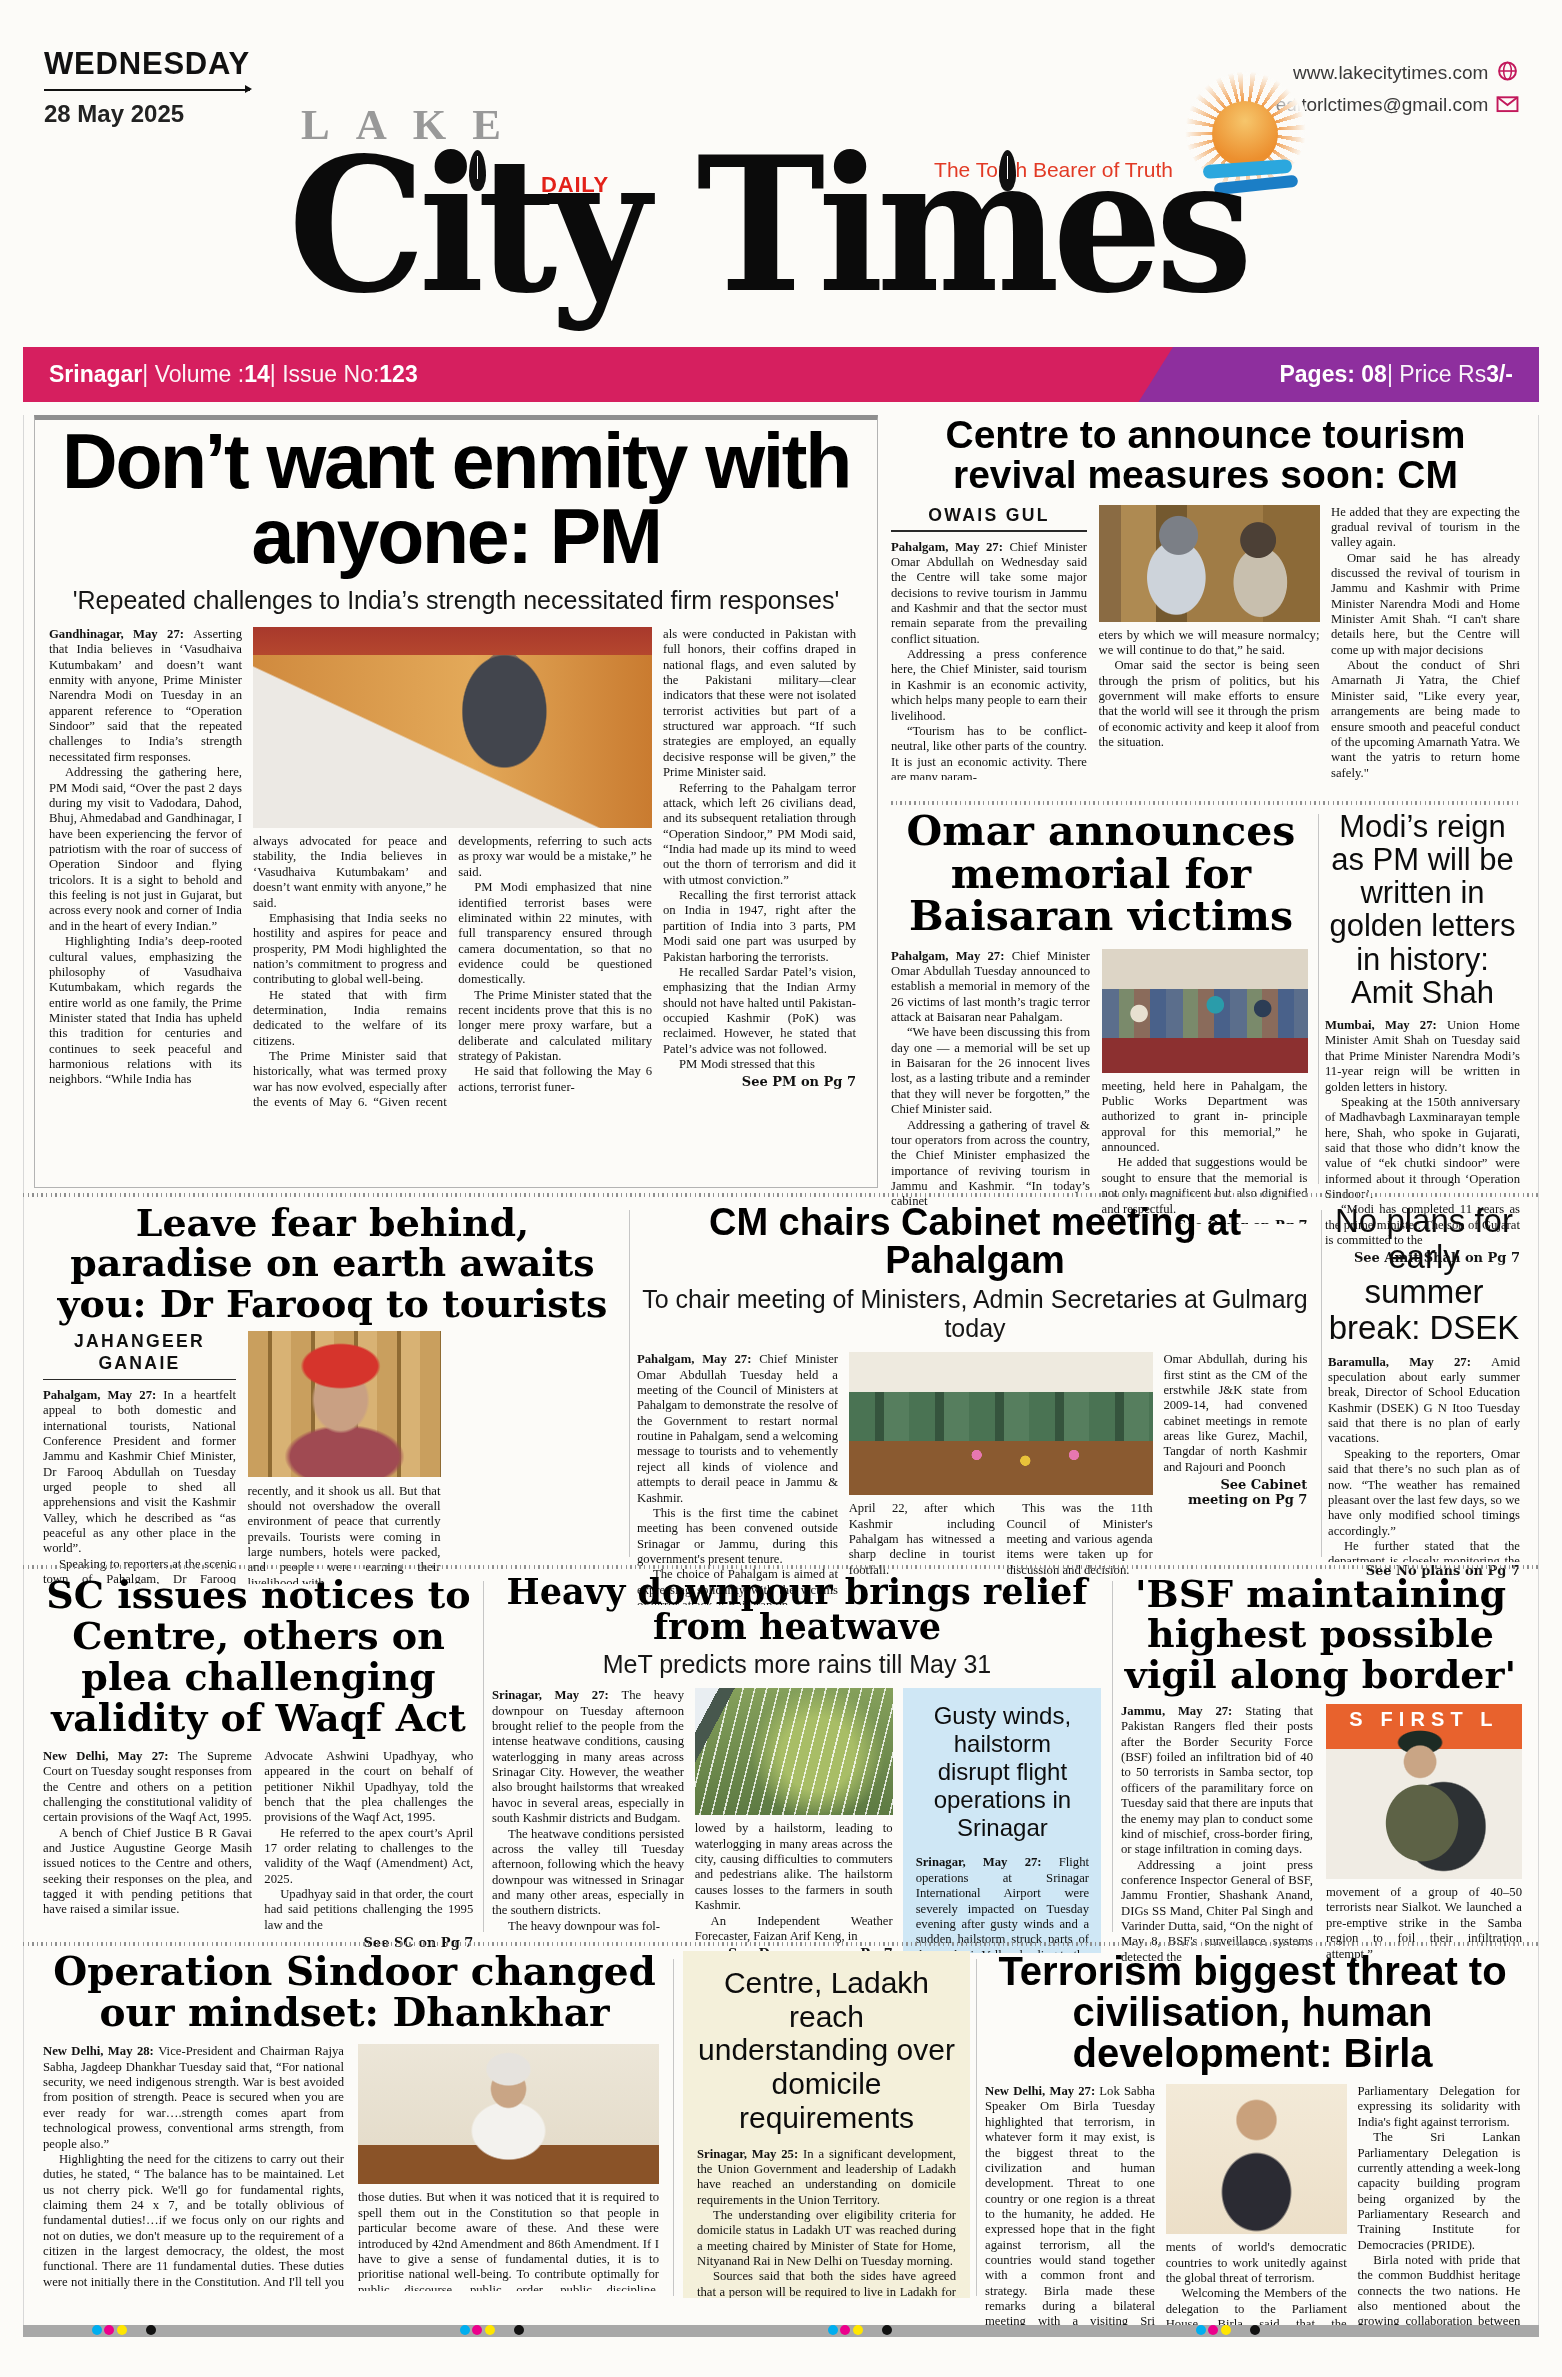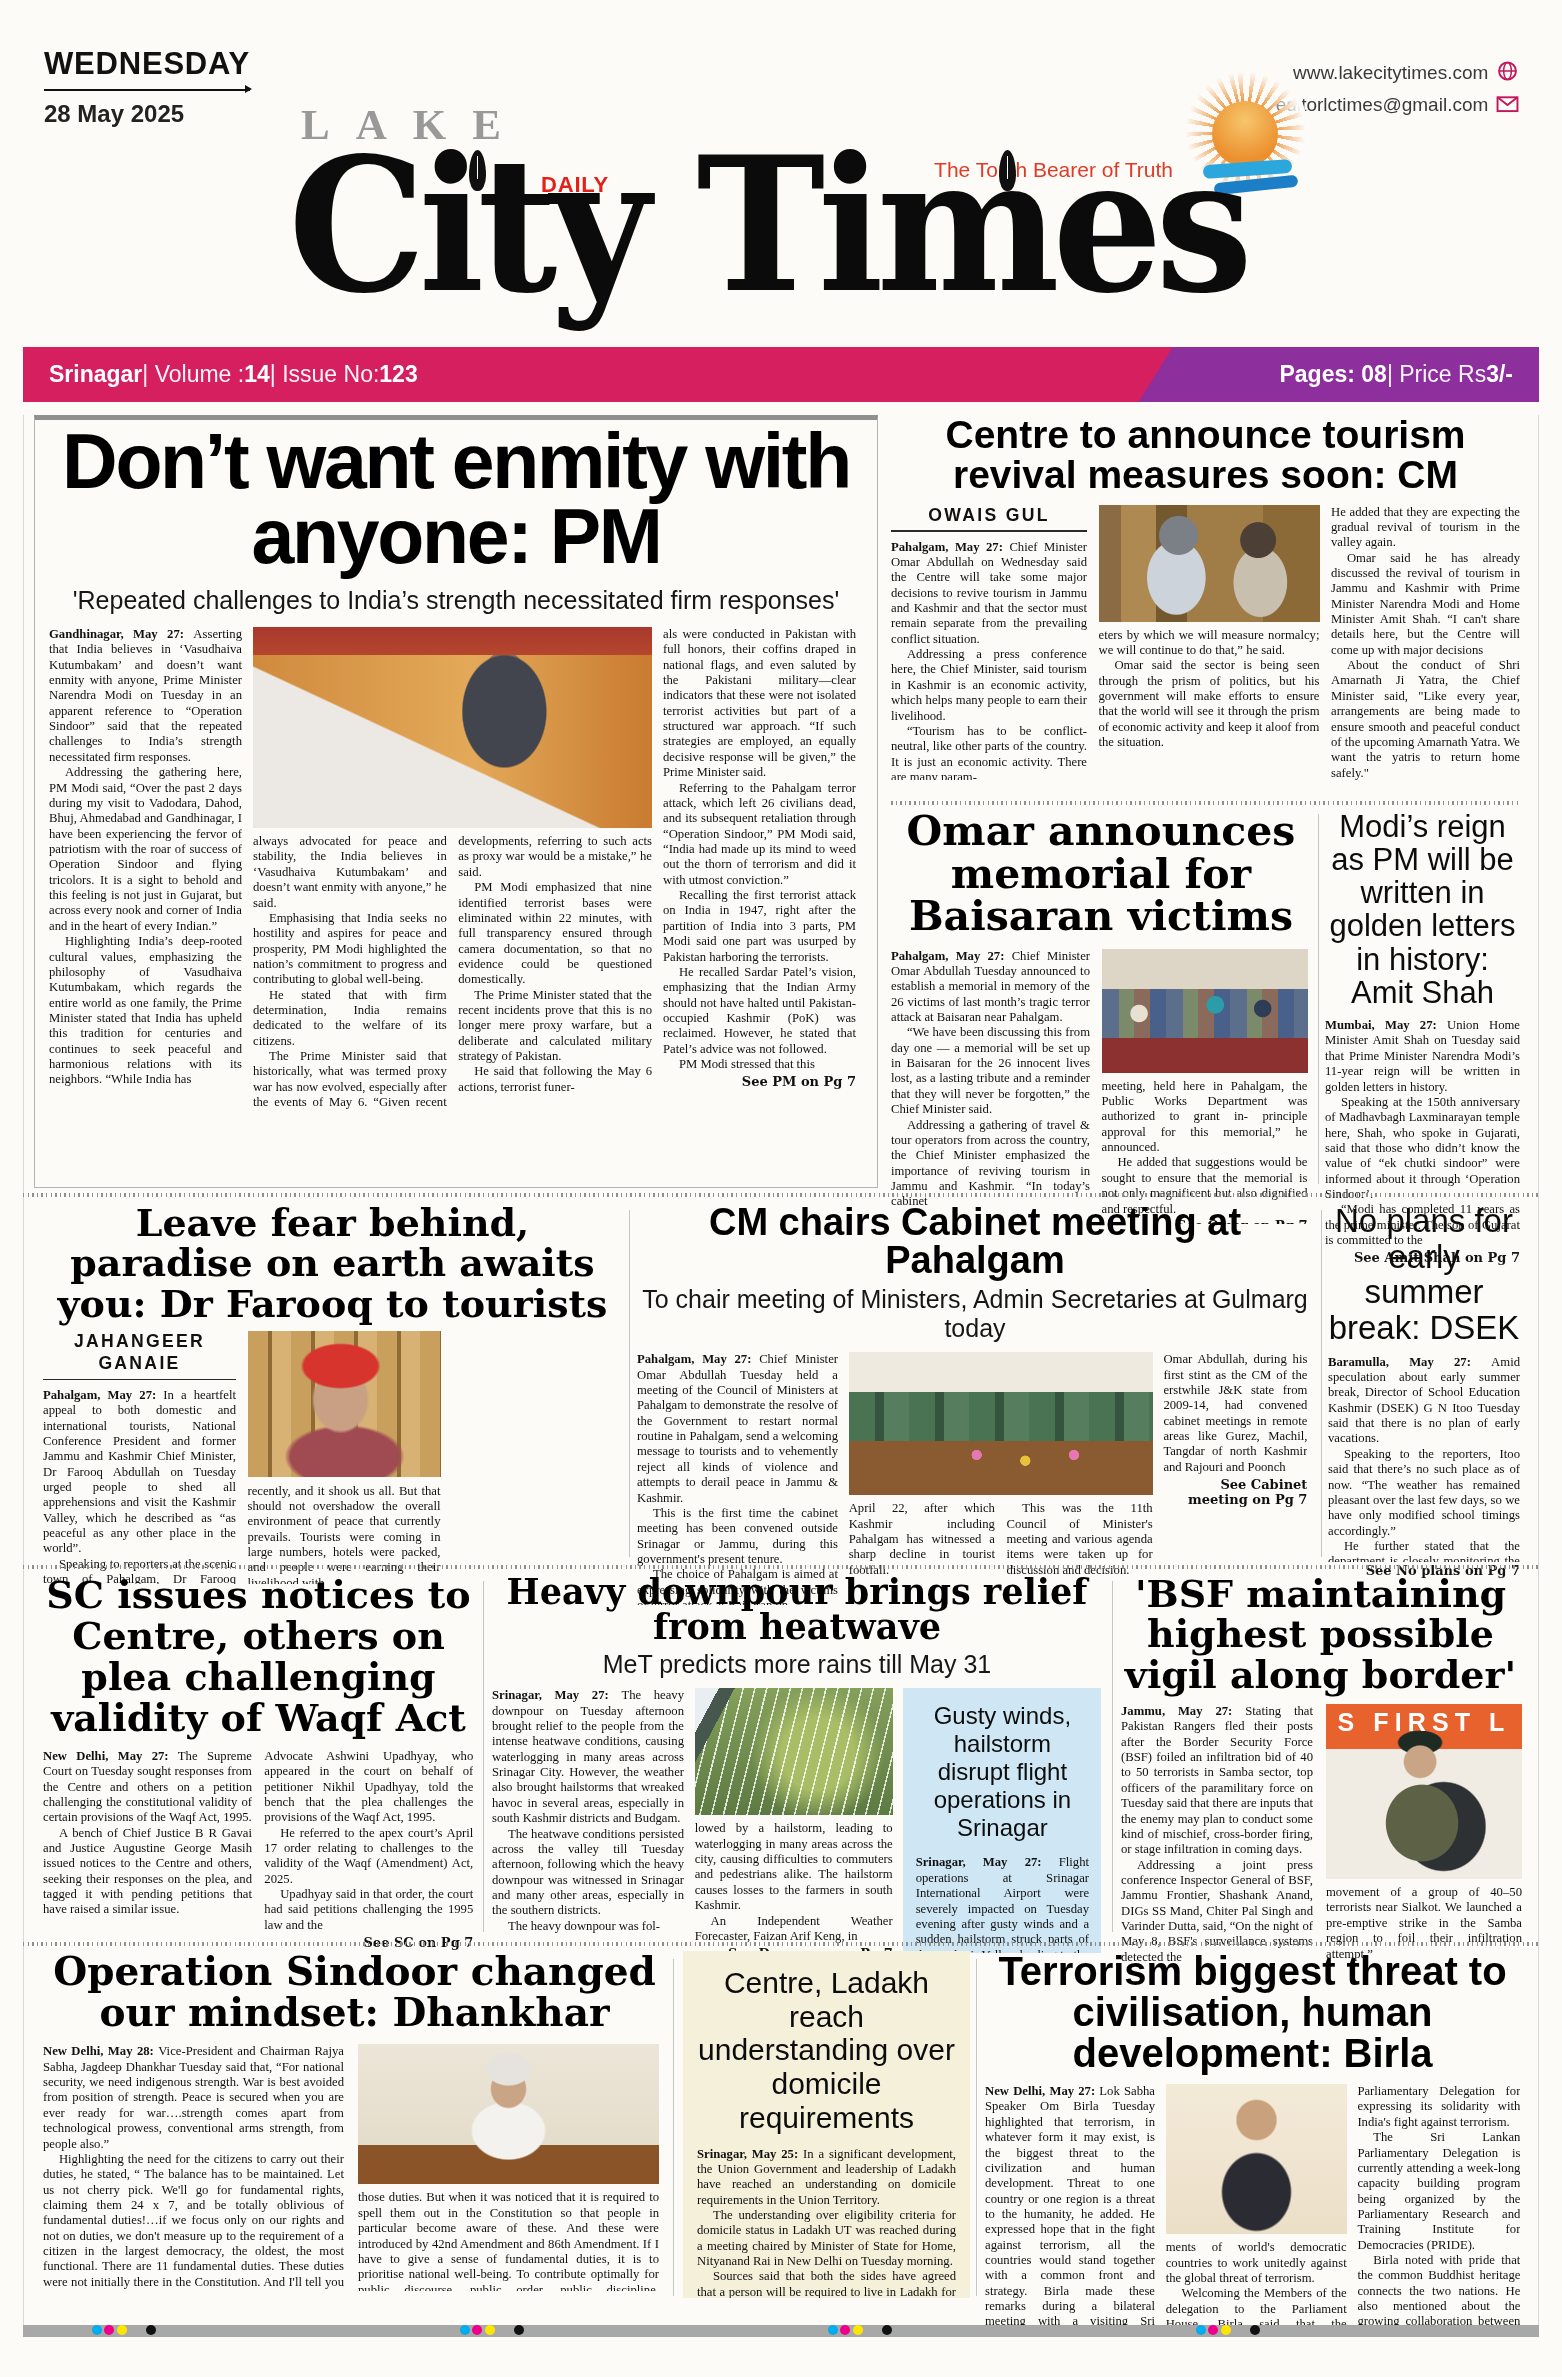--- a/index.html
+++ b/index.html
@@ -110,21 +110,21 @@
      repeating-linear-gradient(104deg,rgba(255,255,255,.8) 0 1.5px,rgba(0,0,0,0) 1.5px 11.5px),
      radial-gradient(circle at 62% 52%,#a8bd66 0 26%,rgba(0,0,0,0) 48%),
      linear-gradient(180deg,#85a05b,#5d7a43);}
   .ph-bsf{position:relative;background:
      radial-gradient(circle 17px at 48% 33%,#c9a585 0 92%,rgba(0,0,0,0) 100%),
      radial-gradient(ellipse 23px 12.3px at 48% 22%,#1d2b24 0 92%,rgba(0,0,0,0) 100%),
      radial-gradient(ellipse 51px 54px at 49% 68%,#5d6246 0 70%,rgba(0,0,0,0) 72%),
      radial-gradient(ellipse 69px 73px at 60% 70%,#2d3134 0 60%,rgba(0,0,0,0) 62%),
      linear-gradient(180deg,#e8622d 0 26%,#f0ece4 26%);}
   .bsfbanner{position:absolute;top:3.1px;left:0;width:100%;text-align:center;color:#fff;
-     font-family:"Liberation Sans",sans-serif;font-weight:bold;font-size:25px;letter-spacing:6.1px;}
+     font-family:"Liberation Sans",sans-serif;font-weight:bold;font-size:20px;letter-spacing:6.1px;}
   .ph-dhankhar{background:
      radial-gradient(ellipse 23px 17px at 50% 18%,#e6e3de 0 92%,rgba(0,0,0,0) 100%),
      radial-gradient(ellipse 18.4px 20px at 50% 32%,#c9a585 0 92%,rgba(0,0,0,0) 100%),
      radial-gradient(ellipse 51px 40px at 50% 62%,#f3f2ee 0 70%,rgba(0,0,0,0) 74%),
      linear-gradient(180deg,rgba(0,0,0,0) 72%,#8a5328 72%),
      linear-gradient(180deg,#ece6d8,#e2d9c6);}
   .ph-birla{background:
      radial-gradient(circle 21px at 50% 24%,#c9a17c 0 92%,rgba(0,0,0,0) 100%),
      radial-gradient(ellipse 48px 54px at 50% 72%,#2b2b33 0 70%,rgba(0,0,0,0) 74%),
      linear-gradient(180deg,#f3ead8,#ecdfc8);}
@@ -329,21 +329,21 @@
       </div>
     </div>
   </div>
 
   <div class="vrule" style="left:1321px;top:1210px;height:347px;" data-name="column-rule"></div>
 
   <div class="art" style="left:1328px;top:1203px;width:192px;height:353px;" data-name="article-dsek">
     <div class="hsansl" style="font-size:33px;line-height:1.08;" data-name="article-dsek-headline">No plans for early summer break: DSEK</div>
     <div class="bodytext col" style="margin-top:9.2px;height:207px;" data-name="article-dsek-body">
       <p data-name="paragraph"><span class="dateline" data-name="dateline">Baramulla, May 27:</span><span data-name="lead-text">Amid speculation about early summer break, Director of School Education Kashmir (DSEK) G N Itoo Tuesday said that there is no plan of early  vacations.</span></p>
-      <p data-name="paragraph">Speaking to the reporters, Itoo said that there’s no such place as of now. “The weather has remained pleasant over the last few days, so we have only modified school timings accordingly.”</p>
+      <p data-name="paragraph">Speaking to the reporters, Omar said that there’s no such plan as of now. “The weather has remained pleasant over the last few days, so we have only modified school timings accordingly.”</p>
       <p data-name="paragraph">He further stated that the department is closely monitoring the weather situation and any decision regarding summer</p>
     </div>
     <div class="see" data-name="jump-line">See  No plans on Pg 7</div>
   </div>
 
   <div class="hdots" style="left:23px;top:1565px;width:1516px;" data-name="section-divider"></div>
 
   <div class="art" style="left:43px;top:1574px;width:431px;height:359px;" data-name="article-sc">
     <div class="hserif" style="font-size:38px;line-height:1.08;" data-name="article-sc-headline">SC issues notices to Centre, others on plea challenging validity of Waqf Act</div>
     <div class="cols bodytext" style="gap:12.3px;margin-top:10.7px;height:222px;">

